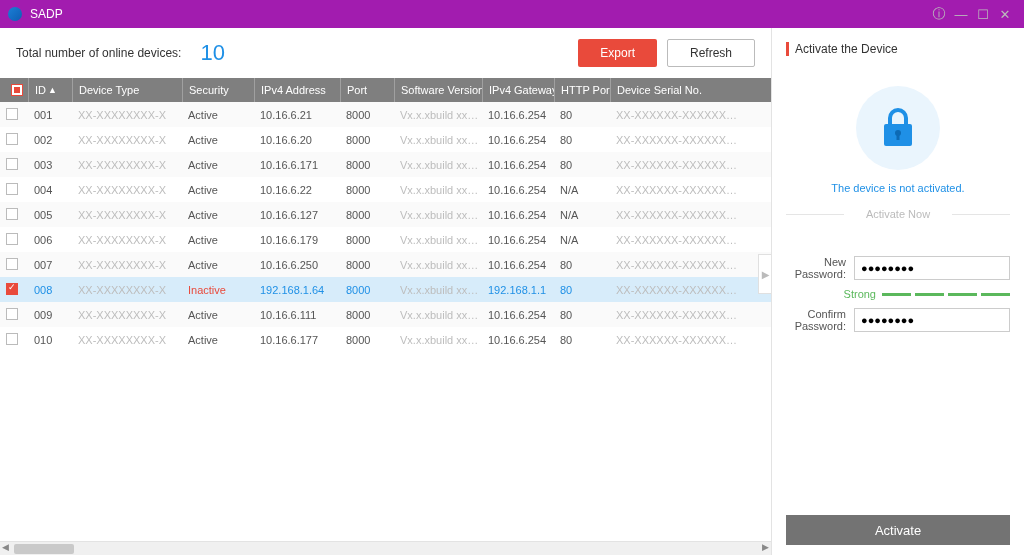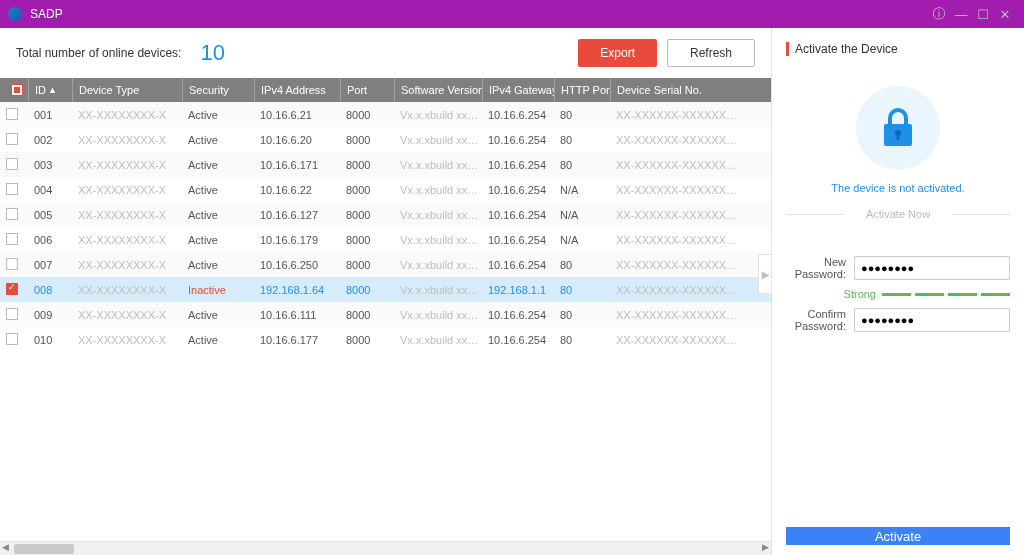--- a/index.html
+++ b/index.html
@@ -58,21 +58,21 @@
 .actnow::before, .actnow::after { content:""; height:1px; background:#e5e5e5; position:absolute; top:50%; width:58px; }
 .actnow::before { left:0; } .actnow::after { right:0; }
 .form { margin-top: 36px; }
 .formrow { display: flex; align-items: center; margin-bottom: 8px; }
 .formrow label { width: 96px; text-align: right; font-size: 11px; color: #555; padding-right: 8px; }
 .formrow input { flex: 1; height: 24px; border: 1px solid #ccc; padding: 0 6px; font-size: 11px; }
 .strength { display: flex; align-items: center; margin: 4px 0 8px 0; }
 .strength .lbl { font-size: 11px; color: #5bb85c; margin-left: auto; margin-right: 6px; }
 .bars { flex: 0 0 128px; display: flex; gap: 4px; }
 .bars span { flex:1; height:3px; background:#5bb85c; }
-.activate-btn { height: 18px; background: #3b82f6; color: #fff; border: none; width: 100%; font-size: 13px; cursor: pointer; margin-top: auto; }
+.activate-btn { height: 30px; background: #737373; color: #fff; border: none; width: 100%; font-size: 13px; cursor: pointer; margin-top: auto; }
 .sortarrow { margin-left: 2px; font-size: 9px; }
 </style>
 </head>
 <body>
 
 <div class="titlebar">
   <span class="logo"></span>
   <span class="title">SADP</span>
   <span class="ctl">ⓘ</span>
   <span class="ctl">—</span>

